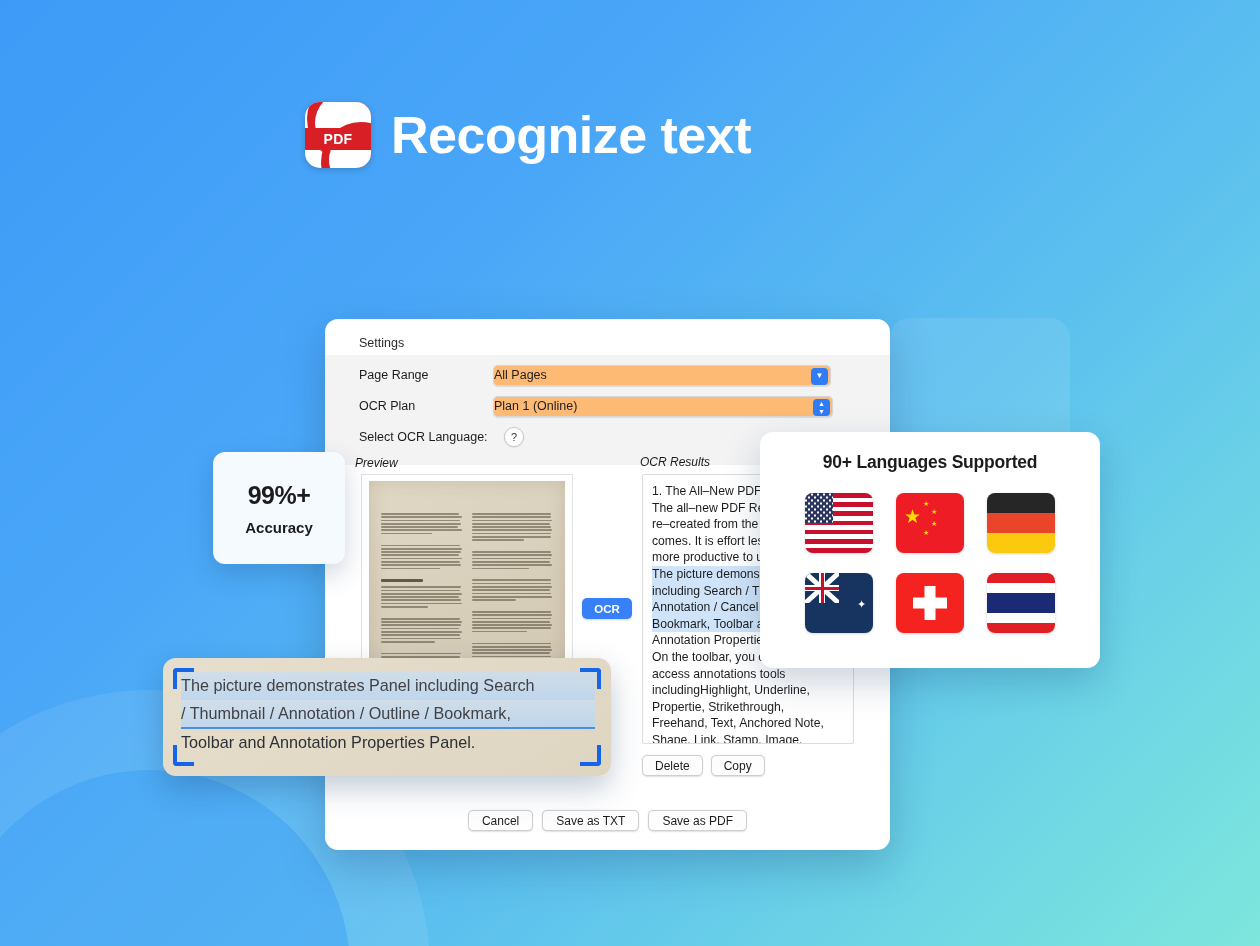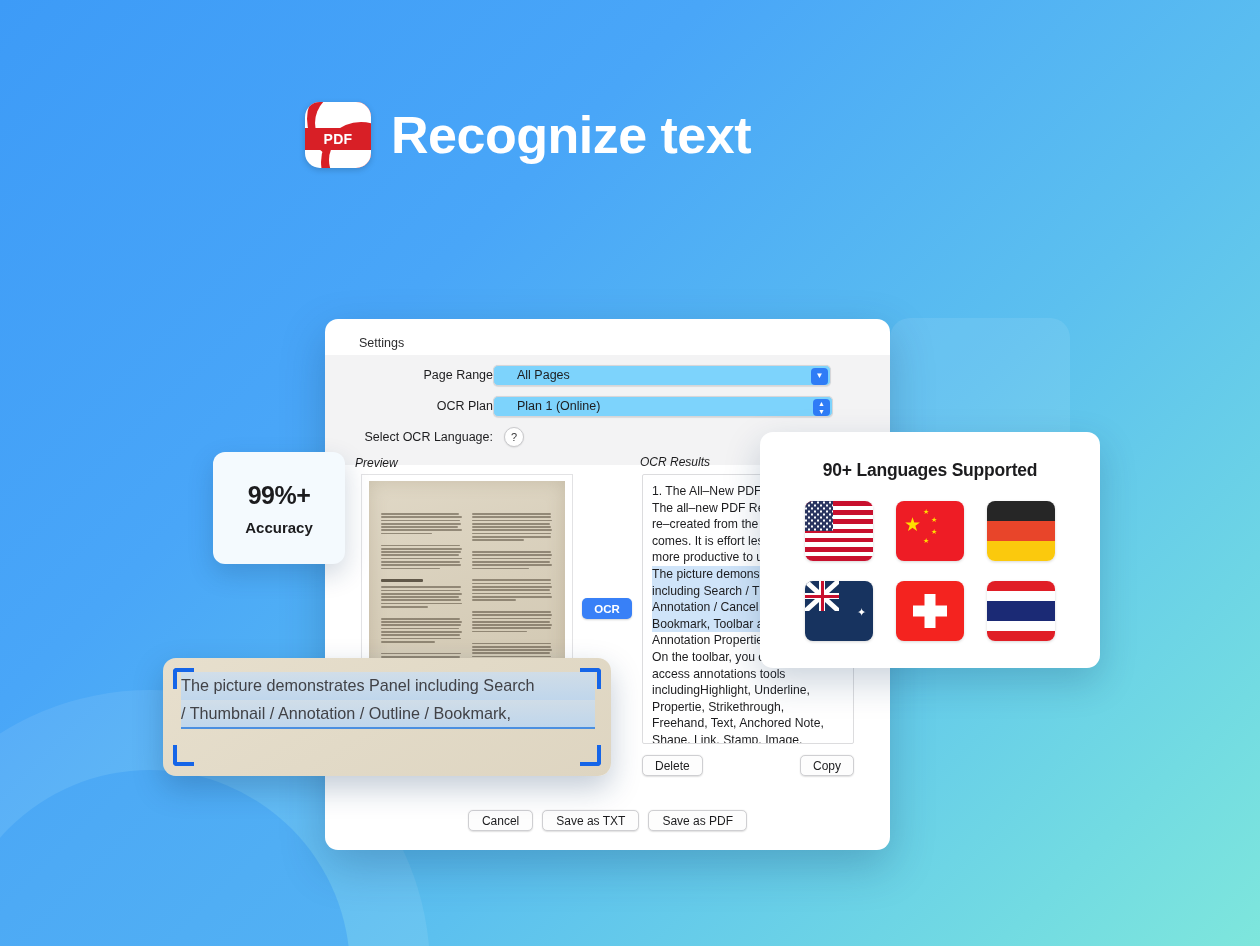--- a/index.html
+++ b/index.html
@@ -120,38 +120,37 @@
     left: 0; top: 36px;
     width: 565px; height: 110px;
     background: #f3f3f4;
   }
   .form-row {
     position: absolute;
     left: 34px;
     height: 22px;
     display: flex;
     align-items: center;
-    text-align: right;
   }
   .form-row .lbl {
     font-size: 12.5px;
     color: #1d1d1f;
     width: 134px;
     flex: 0 0 auto;
   }
   .field {
     position: relative;
     height: 21px;
-    background: #7dd3fc;
+    background: #fdba74;
     border-radius: 5px;
     border: 0.5px solid #d6d6d9;
     box-shadow: 0 0.5px 1px rgba(0,0,0,0.10);
     display: flex;
     align-items: center;
-    padding-left: 23px;
+    padding-left: 0;
     font-size: 12.5px;
     color: #1d1d1f;
   }
   .field.w1 { width: 338px; }
   .field.w2 { width: 340px; }
   .field.w3 { width: 330px; border: 0.5px solid #dcdcdf; }
   .blue-chev {
     position: absolute;
     right: 2px; top: 2px;
     width: 17px; height: 17px;
@@ -253,21 +252,21 @@
     box-shadow: 0 0.5px 1.5px rgba(0,0,0,0.13);
     font-size: 12px;
     color: #1d1d1f;
     display: flex; align-items: center; justify-content: center;
     height: 21px;
   }
   .results-actions {
     position: absolute;
     left: 317px; top: 436px;
     width: 212px;
-    display: flex; justify-content: space-between; gap: 0;
+    display: flex; justify-content: flex-start; gap: 8px;
   }
   .results-actions .btn { padding: 0 12px; }
 
   .footer-actions {
     position: absolute;
     left: 0; top: 491px;
     width: 565px;
     display: flex; justify-content: center; gap: 9px;
   }
   .footer-actions .btn { padding: 0 13px; }
@@ -288,21 +287,21 @@
   .accuracy-card .sub { font-size: 15px; font-weight: bold; color: #1c1c1e; }
 
   
   .lang-card {
     position: absolute;
     left: 760px; top: 432px;
     width: 340px; height: 236px;
     background: #ffffff;
     border-radius: 13px;
     box-shadow: 0 14px 36px rgba(18,55,95,0.22);
-    padding-top: 28px;
+    padding-top: 20px;
   }
   .lang-title {
     text-align: center;
     font-size: 17.5px;
     font-weight: bold;
     color: #1c1c1e;
     letter-spacing: -0.2px;
   }
   .flag-grid {
     margin-top: 20px;
@@ -603,18 +602,19 @@
         <div class="cross-v"></div>
     </div>
     <div class="flag flag-th"></div>
   </div>
 </div>
 
 <div class="magnify">
   <div class="mtext">
     <div class="mline hl">The picture demonstrates Panel including Search</div>
     <div class="mline hl hl-under">/ Thumbnail / Annotation / Outline / Bookmark,</div>
+    <div class="mline plain">Toolbar and Annotation Properties Panel.</div>
   </div>
   <div class="corner tl"></div>
   <div class="corner tr"></div>
   <div class="corner bl"></div>
   <div class="corner br"></div>
 </div>
 
 </body></html>

